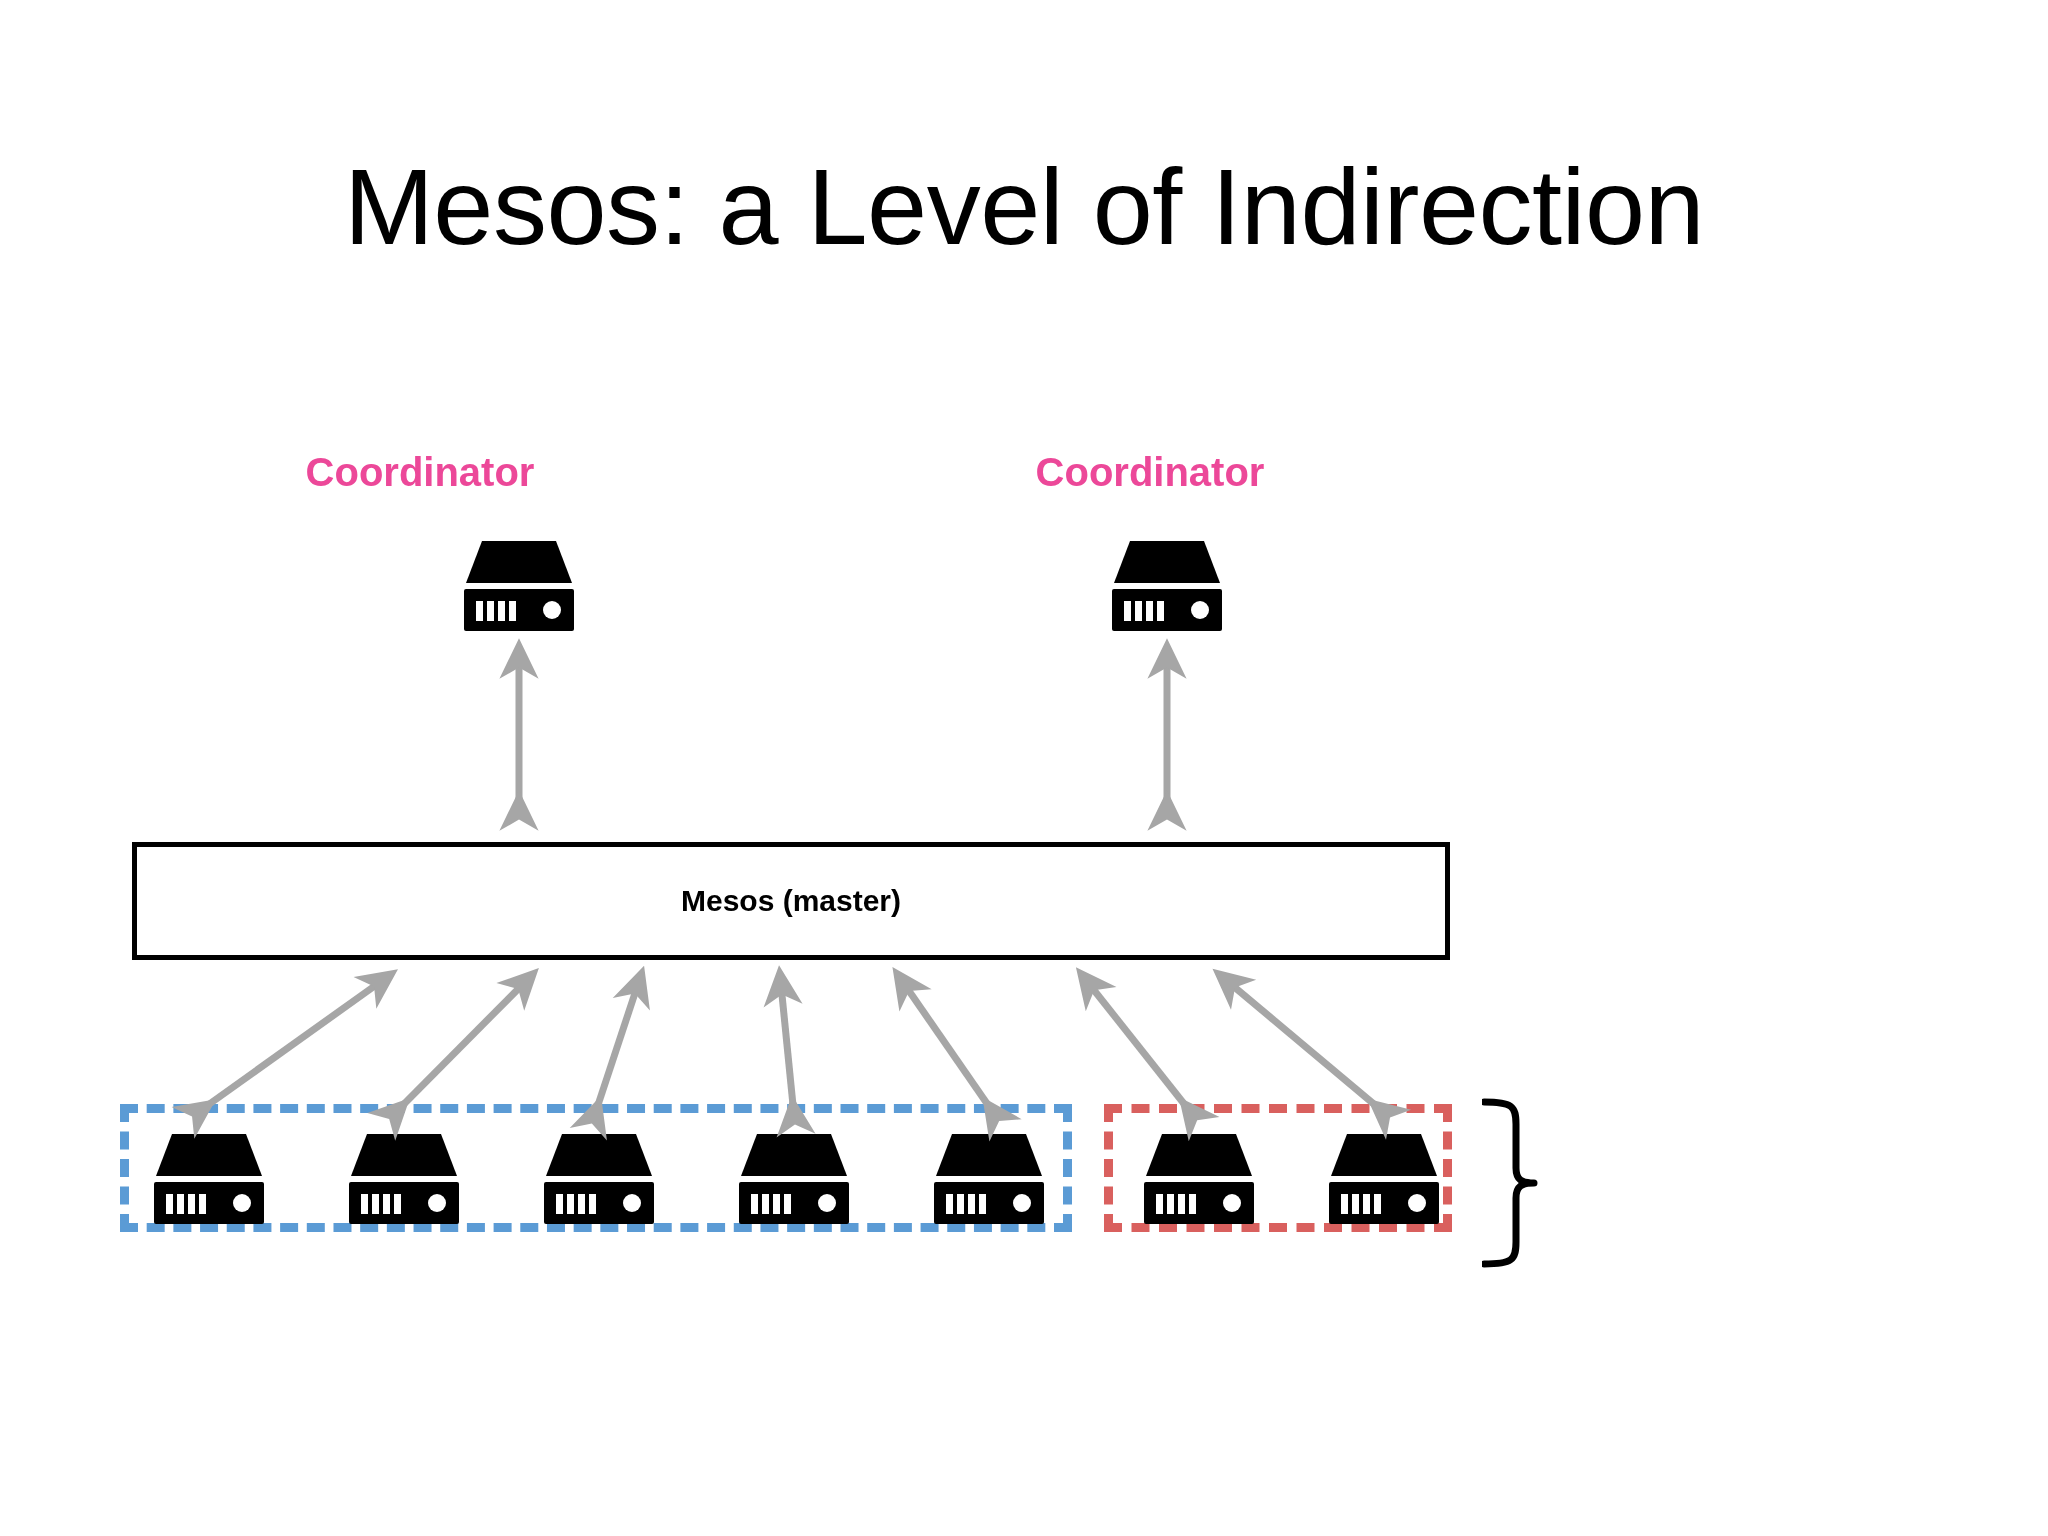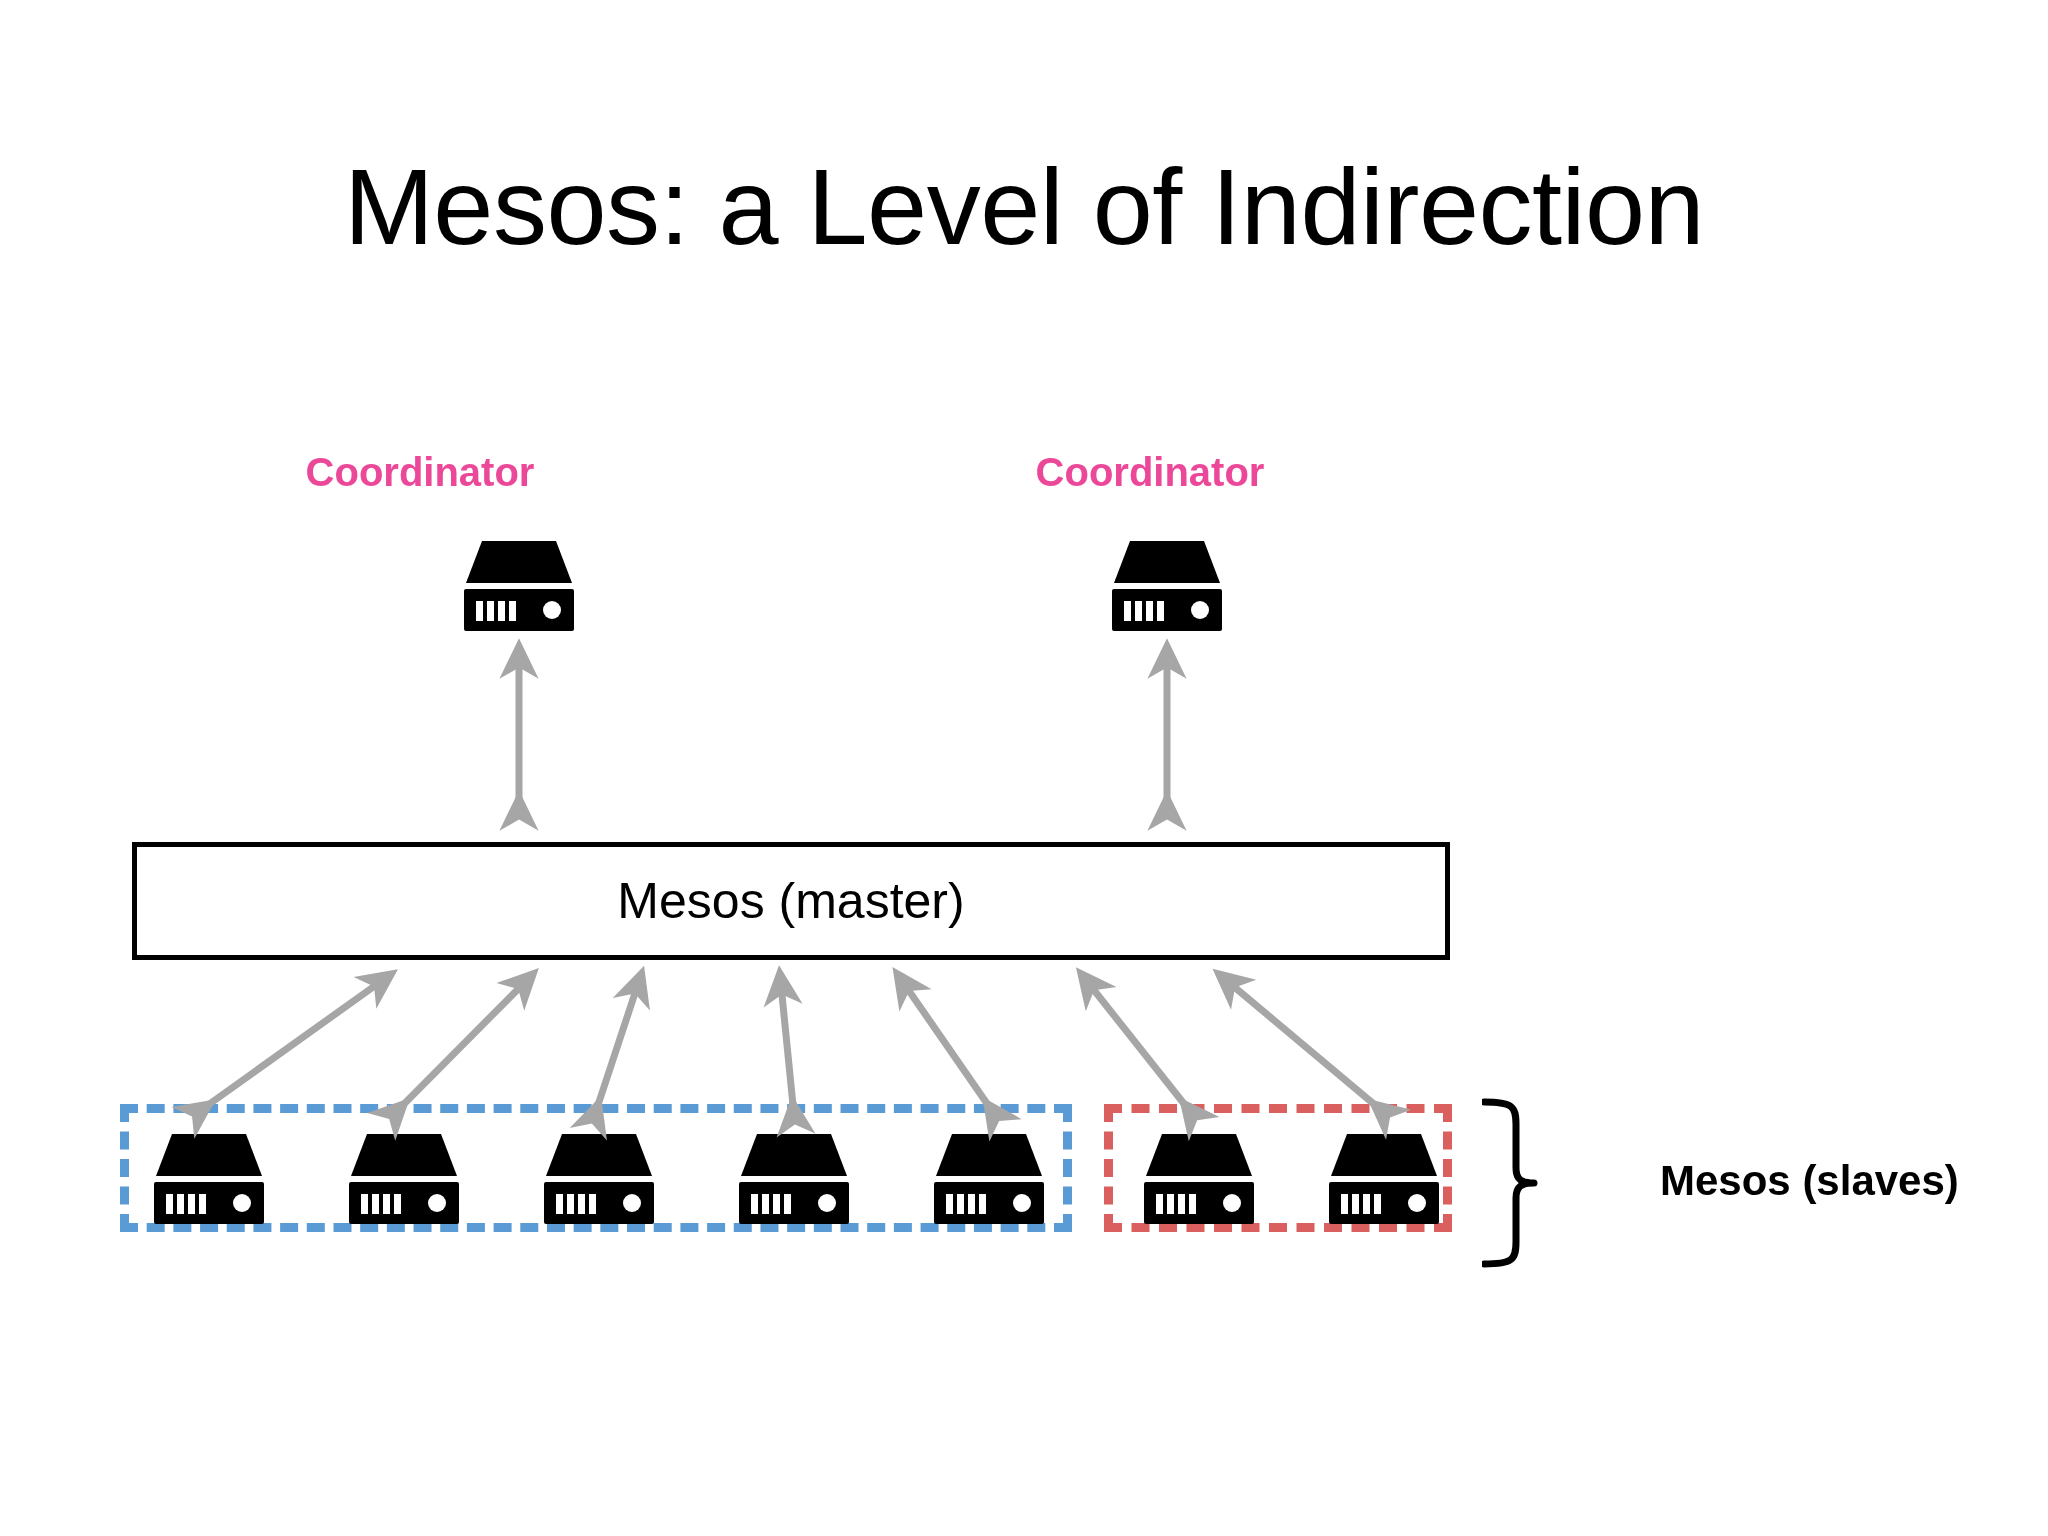--- a/index.html
+++ b/index.html
@@ -60,22 +60,22 @@
     width: 1318px;
     height: 118px;
     border: 5px solid #000000;
     box-sizing: border-box;
     display: flex;
     align-items: center;
     justify-content: center;
     background: #ffffff;
   }
   #mesos-master-label {
-    font-size: 50px;
-    font-weight: normal;
+    font-size: 30px;
+    font-weight: bold;
     color: #000000;
     white-space: nowrap;
     text-align: center;
   }
 
   
   #blue-group-box {
     position: absolute;
     left: 120px;
     top: 1104px;
@@ -241,21 +241,20 @@
       <circle cx="92" cy="75" r="9" fill="#ffffff"></circle>
     </svg>
   </div>
 
   <div id="slaves-brace">
     <svg viewBox="0 0 62 170" xmlns="http://www.w3.org/2000/svg">
       <path d="M 2 4 C 30 4 34 8 34 26 L 34 70 C 34 82 40 85 52 85 C 40 85 34 88 34 100 L 34 144 C 34 162 30 166 2 166" fill="none" stroke="#000000" stroke-width="7" stroke-linecap="round" stroke-linejoin="round"></path>
     </svg>
   </div>
 
-  <div id="mesos-slaves-label">Mesos (slaves)</div>
 
   <svg id="arrow-layer" viewBox="0 0 2048 1536" xmlns="http://www.w3.org/2000/svg">
     <defs>
       <marker id="ah" markerWidth="10" markerHeight="10" refX="5" refY="3.2" orient="auto" markerUnits="strokeWidth">
         <path d="M 0.6 0.4 L 6.4 3.2 L 0.6 6.0 L 2.2 3.2 Z" fill="#A6A6A6"></path>
       </marker>
     </defs>
 
     <g stroke="#A6A6A6" stroke-width="7" fill="none" marker-start="url(#ah)" marker-end="url(#ah)">
       <line x1="519" y1="800" x2="519" y2="648"></line>

